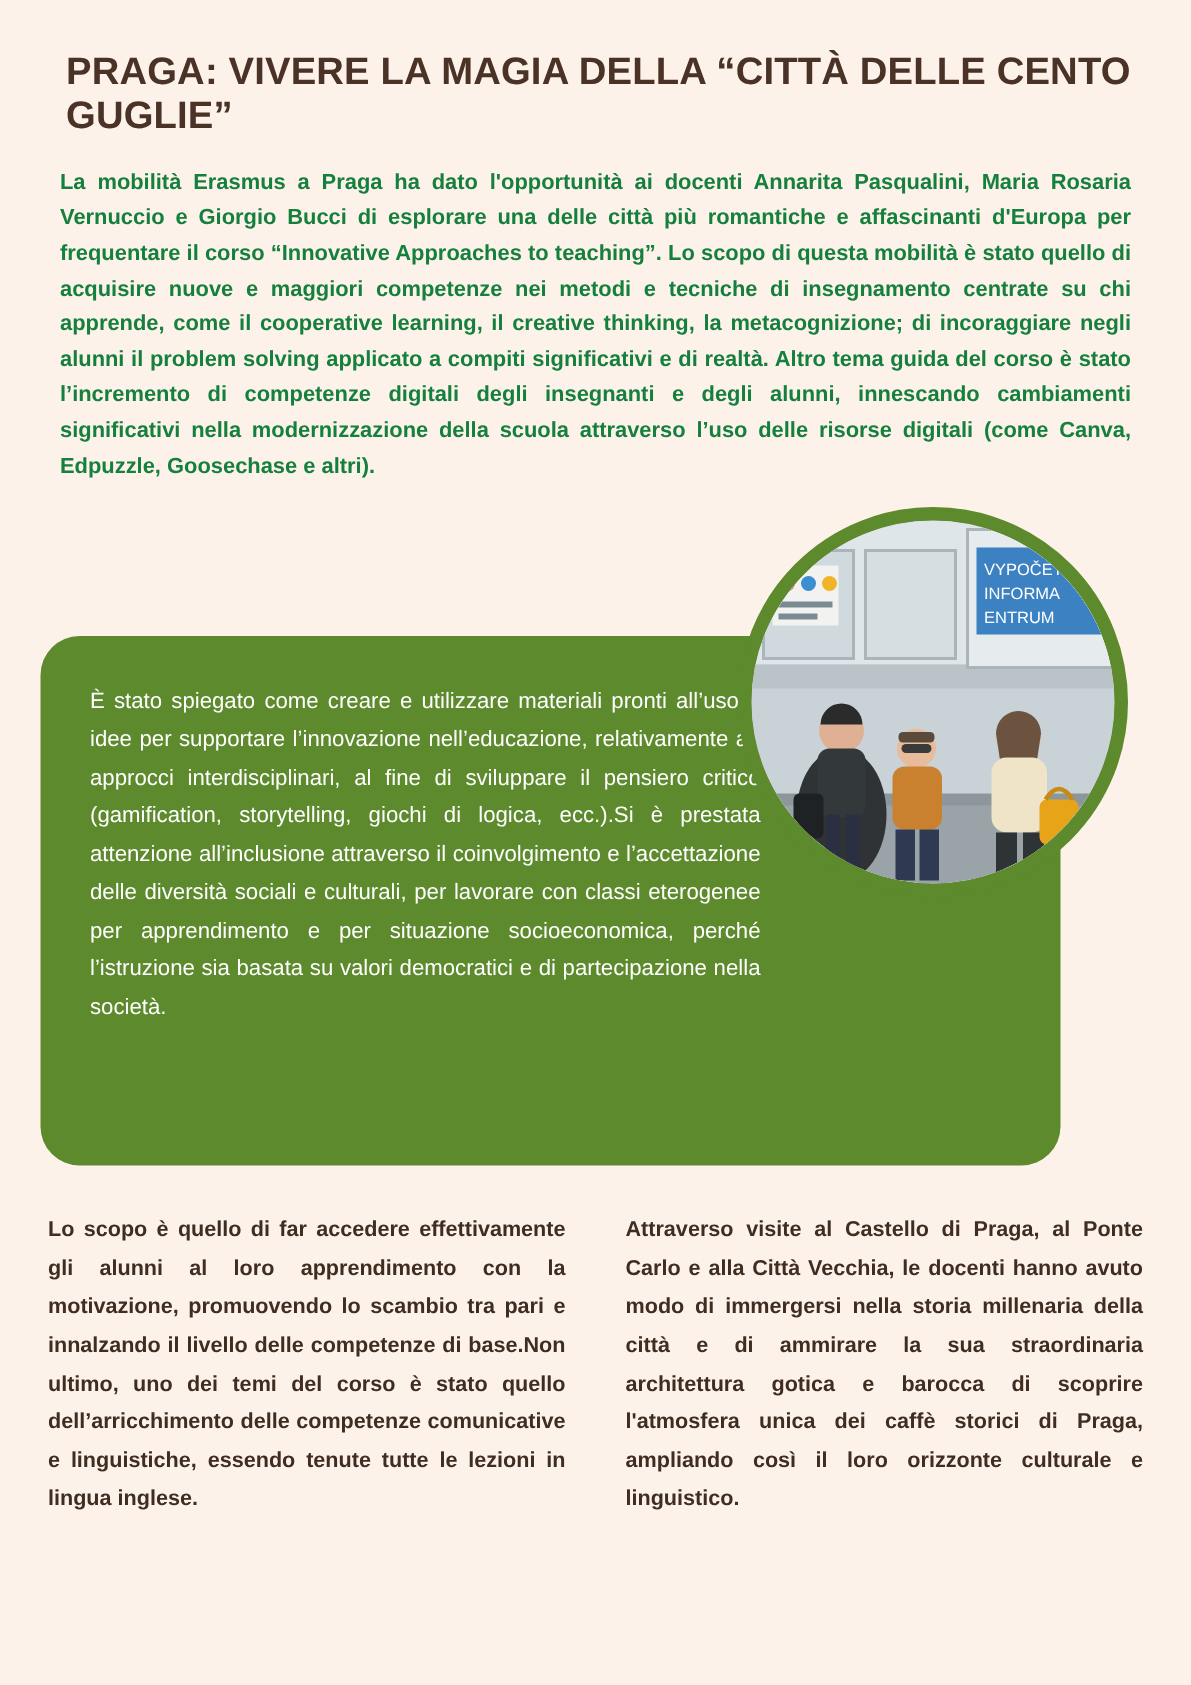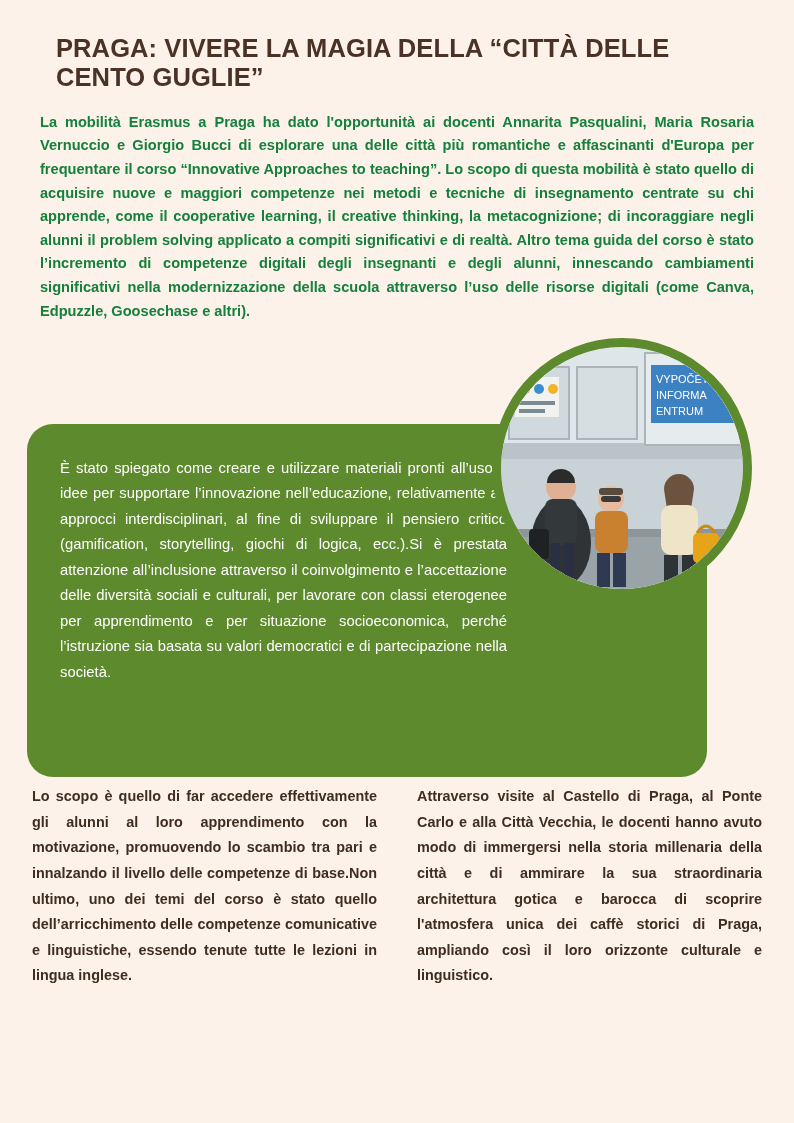--- a/index.html
+++ b/index.html
@@ -21,21 +21,21 @@
     height: 1123px;
     box-sizing: border-box;
     padding: 34px 40px 0 40px;
   }
   .title {
     font-size: 25.5px;
     font-weight: bold;
     color: #4a3226;
     letter-spacing: 0.1px;
     line-height: 1.15;
-    margin: 0 0 18px 16px;
+    margin: 0 0 18px 4px;
     font-stretch: condensed;
   }
   .intro {
     font-size: 14.6px;
     font-weight: bold;
     line-height: 1.62;
     color: #15803d;
     text-align: justify;
     margin: 0;
   }
@@ -74,21 +74,21 @@
   }
   .photo {
     position: absolute;
     inset: 0;
     overflow: hidden;
     border-radius: 50%;
   }
   .cols {
     position: absolute;
     left: 32px;
-    top: 784px;
+    top: 808px;
     width: 730px;
     display: flex;
     gap: 40px;
   }
   .col {
     flex: 1;
     font-size: 14.4px;
     font-weight: bold;
     line-height: 1.78;
     text-align: justify;

